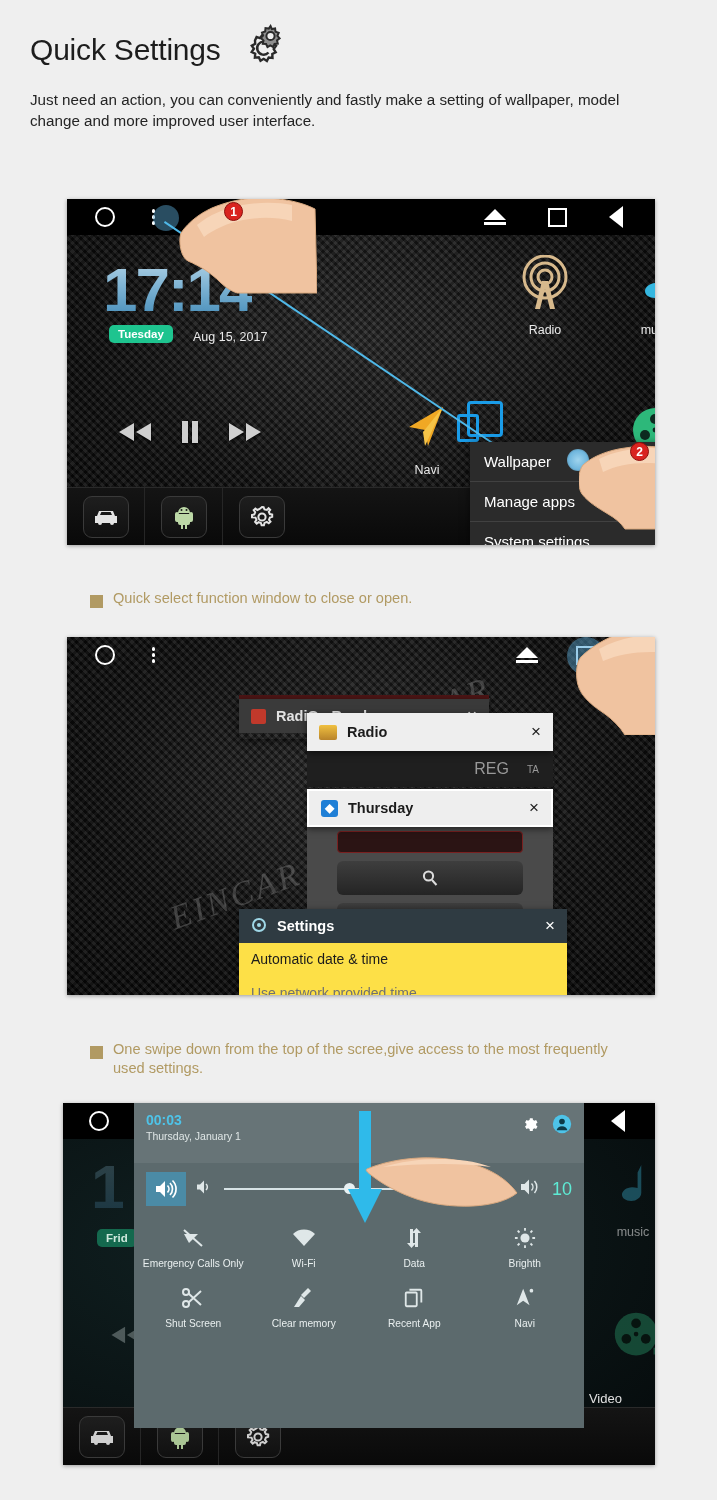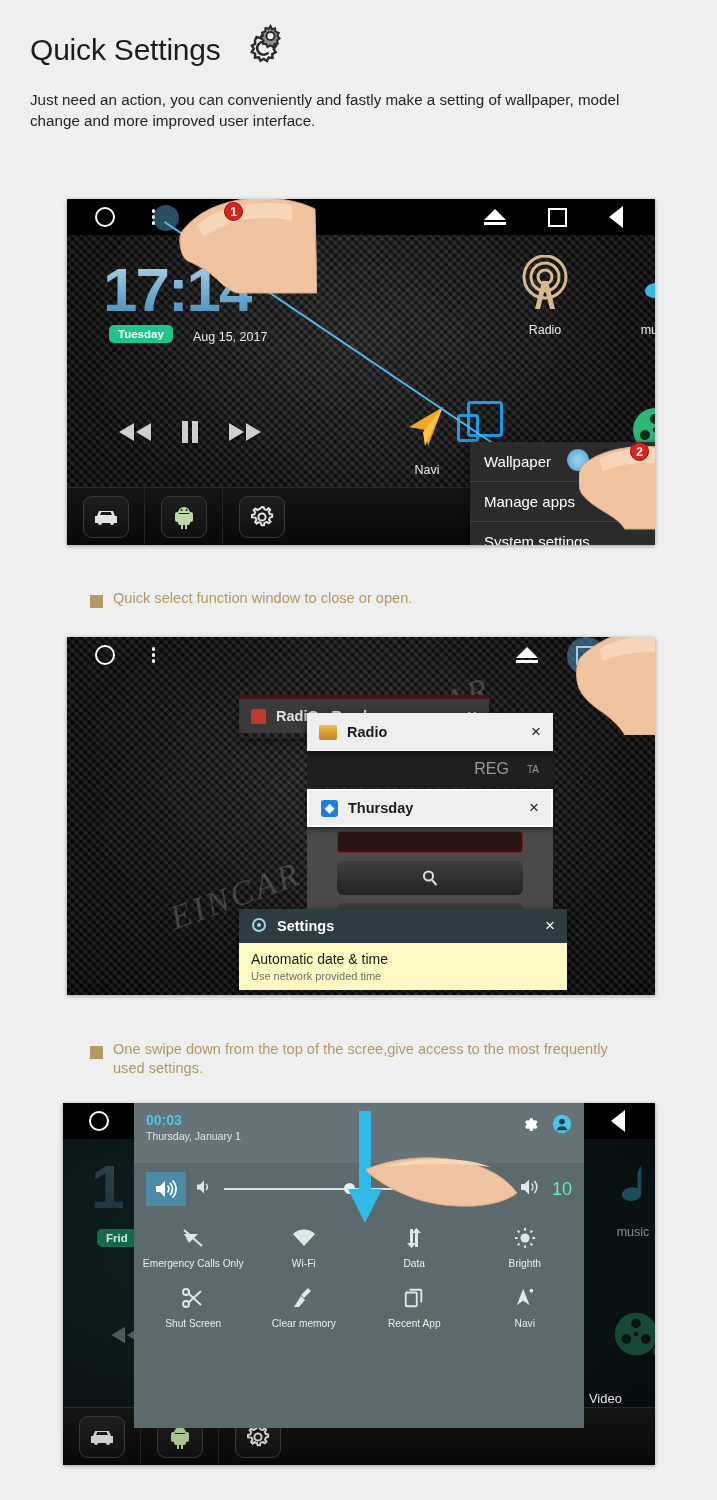--- a/index.html
+++ b/index.html
@@ -150,21 +150,21 @@
     position: absolute; z-index: 5;
     box-shadow: 0 2px 7px rgba(0,0,0,.55);
   }
   .win-title {
     height: 34px; display: flex; align-items: center; gap: 10px;
     padding: 0 12px; font-size: 14.5px; font-weight: 700;
   }
   .win-title .x { margin-left: auto; font-size: 17px; font-weight: 400; }
   .win-light { background: #eeeeee; color: #1b1b1b; }
   .win-dark { background: #2f3b42; color: #ffffff; }
-  .win-body { background: #fef9c3; }
+  .win-body { background: #fde047; }
 
   
   .qs {
     position: absolute; background: #5c6a6d; z-index: 6;
   }
   .qs-head { background: rgba(255,255,255,.07); padding: 9px 12px 10px; }
   .qs-time { color: #4ec3e8; font-size: 14px; font-weight: 700; }
   .qs-date { color: #dfe6e6; font-size: 10.5px; margin-top: 2px; }
   .qs-vol { display: flex; align-items: center; gap: 10px; padding: 9px 12px; }
   .vol-box {
@@ -450,21 +450,21 @@
         <svg width="16" height="16" viewBox="0 0 16 16">
             <circle cx="8" cy="8" r="6" fill="none" stroke="#9fd8e8" stroke-width="2"></circle>
             <circle cx="8" cy="8" r="2" fill="#9fd8e8"></circle>
           </svg>
       </span>
       <span>Settings</span>
       <span class="x">×</span>
     </div>
     <div class="win-body" style="padding:8px 12px;">
       <div style="font-size:14px;color:#1b1b1b;">Automatic date &amp; time</div>
-      <div style="font-size:11px;color:#707070;margin-top:3px;">Use network provided time</div>
+      <div style="font-size:14px;color:#707070;margin-top:18px;">Use network provided time</div>
     </div>
   </div>
 
   <div class="hand" style="left:508px; top:-22px;">
     <svg width="160" height="120" viewBox="0 0 160 120">
       <path fill="#f0c3a0" stroke="#d8a87f" stroke-width="1" d="M6 42c12-12 30-22 50-27 20-5 40-5 58-1 20 4 36 12 46 24l-8 82H50c-5-8-12-15-20-21-12-8-22-16-26-26-4-10-3-26 2-31z"></path>
       <path fill="#f7d5b8" d="M24 34c16-9 36-14 56-14 18 0 36 3 52 10l-6 16c-16-6-33-9-50-9-18 0-34 3-48 9z"></path>
     </svg>
   </div>
 </div>

